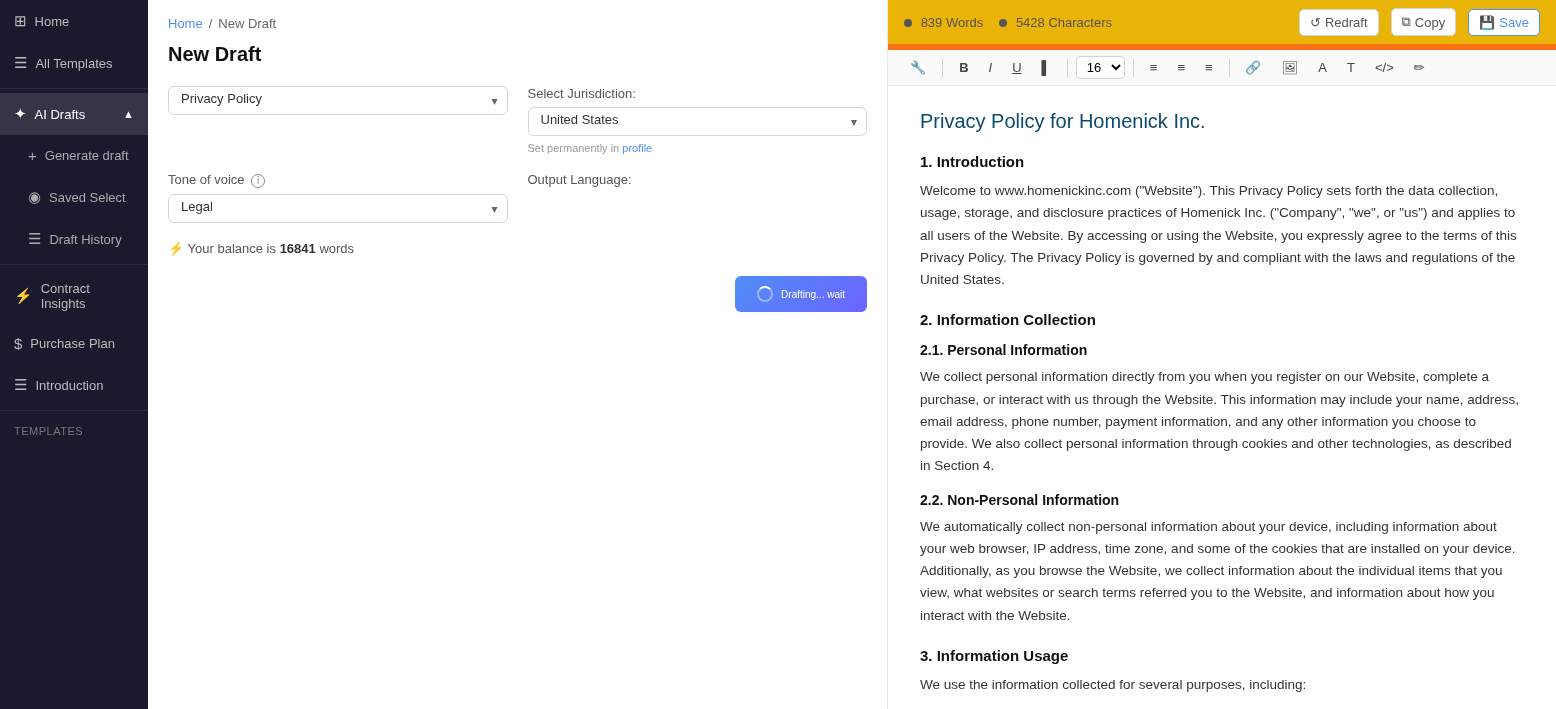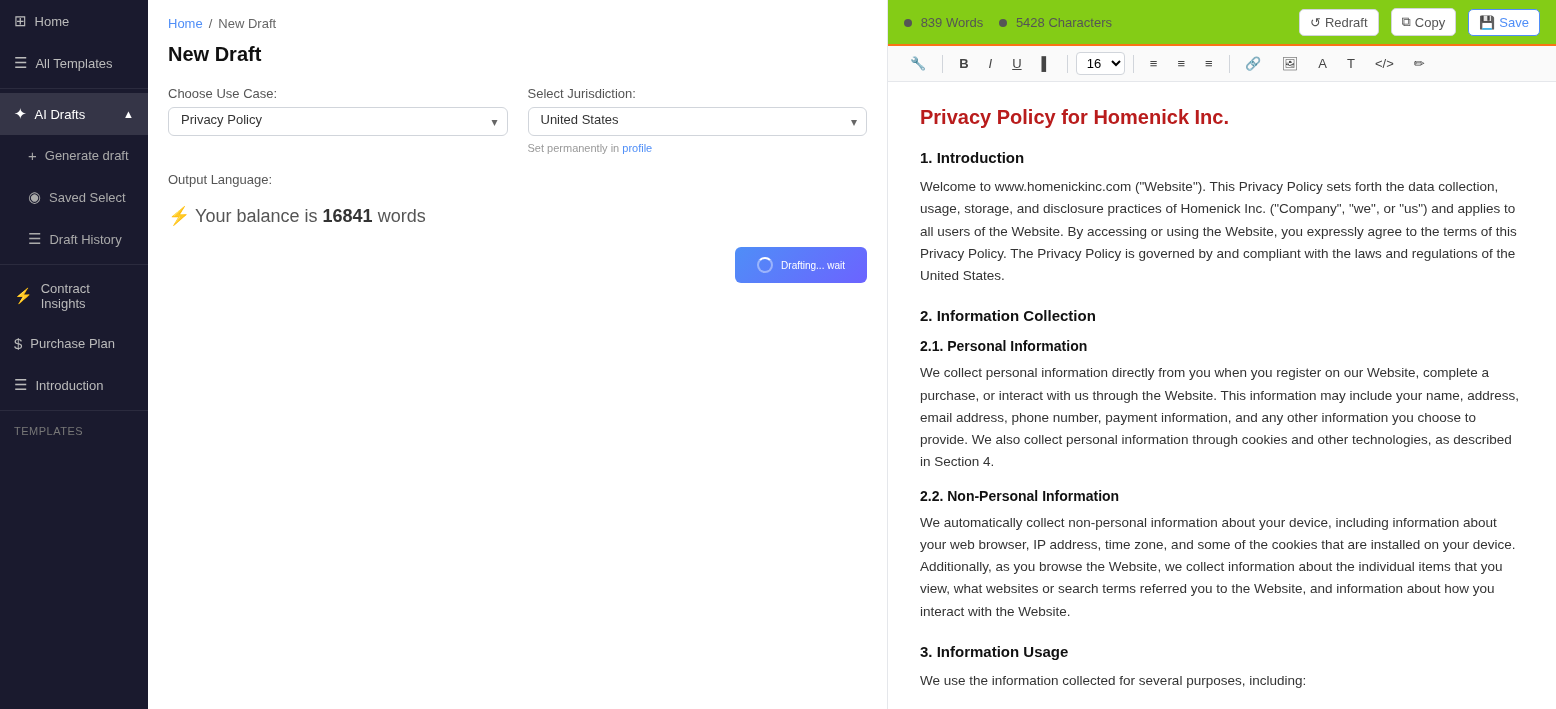--- a/index.html
+++ b/index.html
@@ -135,21 +135,21 @@
       border-radius: 50%;
       border: 1px solid #888;
       text-align: center;
       line-height: 12px;
       font-size: 10px;
       color: #888;
       cursor: pointer;
       margin-left: 3px;
     }
     .balance-text {
-      font-size: 18px;
+      font-size: 13px;
       color: #555;
       margin-bottom: 20px;
       margin-top: 4px;
     }
     .balance-text strong { color: #333; }
 
     .drafting-btn {
       display: flex;
       align-items: center;
       gap: 8px;
@@ -178,22 +178,22 @@
       flex: 1;
       display: flex;
       flex-direction: column;
       overflow: hidden;
     }
     .doc-toolbar {
       display: flex;
       align-items: center;
       justify-content: space-between;
       padding: 8px 16px;
-      border-bottom: 2px solid #f97316;
-      background: #84cc16;
+      border-bottom: 6px solid #f97316;
+      background: #eab308;
       flex-shrink: 0;
     }
     .doc-stats {
       display: flex;
       align-items: center;
       gap: 16px;
       font-size: 13px;
       color: #555;
     }
     .stat-dot {
@@ -260,22 +260,22 @@
     }
 
     #doc-content {
       flex: 1;
       overflow-y: auto;
       padding: 24px 32px;
       background: #fff;
     }
     .doc-title {
       font-size: 20px;
-      font-weight: 700;
-      color: #b91c1c;
+      font-weight: 400;
+      color: #0c4a6e;
       margin-bottom: 20px;
     }
     .doc-section-title {
       font-size: 15px;
       font-weight: 700;
       color: #111;
       margin-top: 20px;
       margin-bottom: 10px;
     }
     .doc-subsection-title {
@@ -362,21 +362,20 @@
 
       <div class="breadcrumb">
         <a href="#">Home</a>
         <span>/</span>
         <span>New Draft</span>
       </div>
       <div class="page-title">New Draft</div>
 
       <div class="form-row">
         <div class="form-group">
-          <label class="form-label">Choose Use Case:</label>
           <div class="select-wrapper">
             <select class="form-select">
               <option>Privacy Policy</option>
               <option>Terms of Service</option>
               <option>NDA</option>
             </select>
           </div>
         </div>
         <div class="form-group">
           <label class="form-label">Select Jurisdiction:</label>
@@ -388,20 +387,33 @@
             </select>
           </div>
           <span class="jurisdiction-hint">
             Set permanently in <a href="#">profile</a>
           </span>
         </div>
       </div>
 
 
       <div class="form-row">
+        <div class="form-group">
+          <label class="form-label">
+            <span>Tone of voice</span>
+            <span class="info-icon">i</span>
+          </label>
+          <div class="select-wrapper">
+            <select class="form-select">
+              <option>Legal</option>
+              <option>Casual</option>
+              <option>Formal</option>
+            </select>
+          </div>
+        </div>
         <div class="form-group">
           <label class="form-label">Output Language:</label>
         </div>
       </div>
 
       <div class="balance-text">
         <span style="color:#4f8ef7;">⚡</span>
         <span>Your balance is</span>
         <strong>16841</strong>
         <span>words</span>

